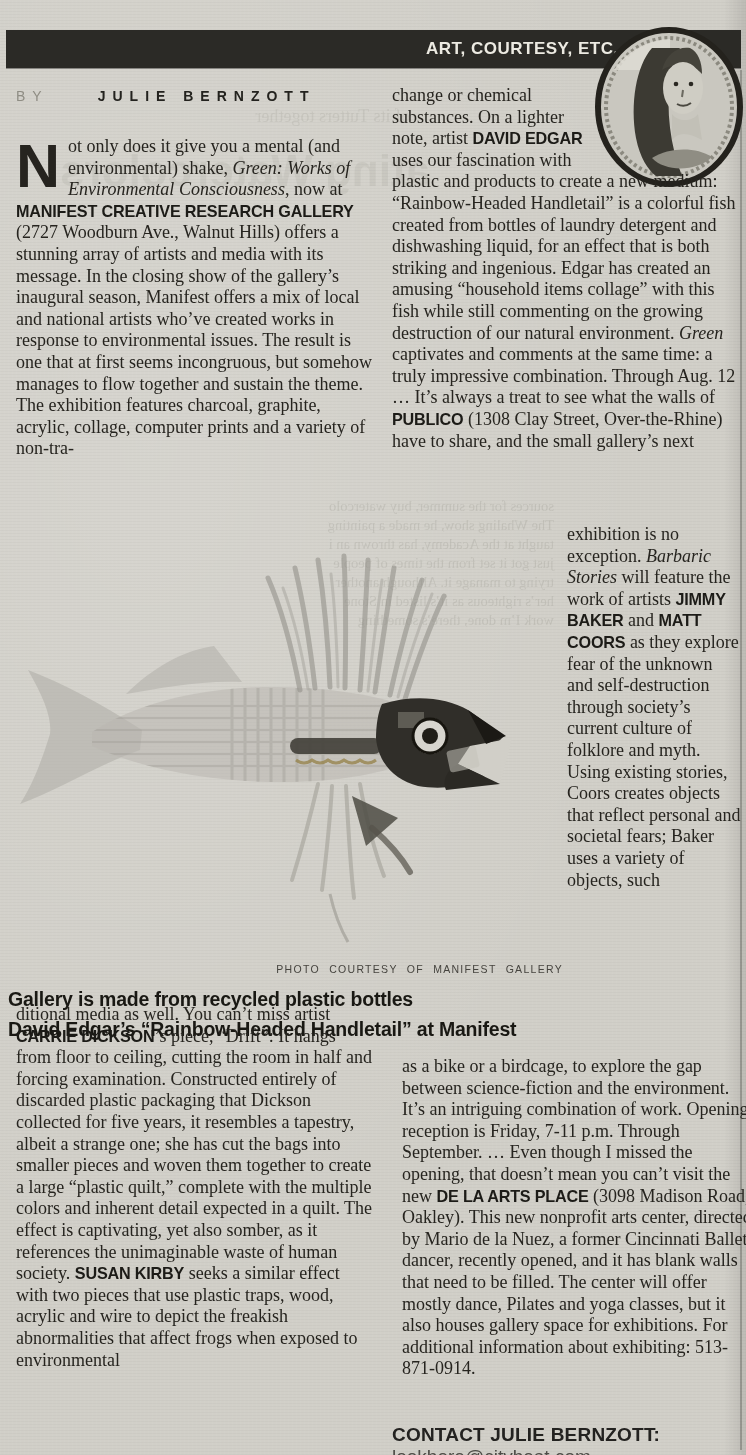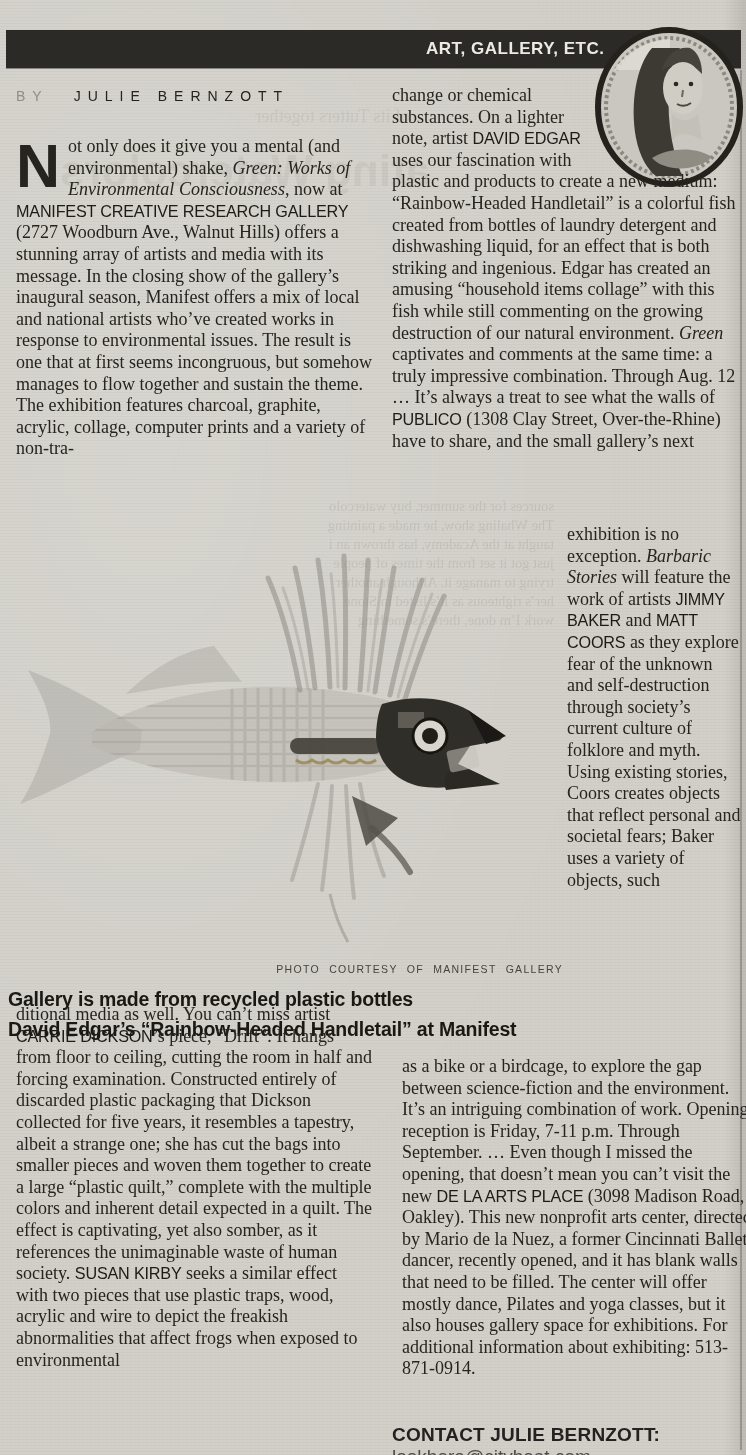--- a/index.html
+++ b/index.html
@@ -23,24 +23,24 @@
        font-size:30px;letter-spacing:2px;color:#e9e7df;
        text-shadow:1px 2px 0 rgba(0,0,0,0.55), 0 0 1px #fff;}
   #bar-tag{left:420px;top:9px;
        font-family:"Liberation Sans",sans-serif;font-weight:800;
        font-size:17px;letter-spacing:0.5px;color:#eceae2;}
   
   #portrait{left:594px;top:26px;width:150px;height:162px;}
   
   #byline{left:16px;top:88px;font-family:"Liberation Sans",sans-serif;font-size:14px;}
   #byline .by{color:#8f8d84;font-weight:500;letter-spacing:7px;margin-right:25px;}
-  #byline .name{color:#23221e;font-weight:400;letter-spacing:7px;}
+  #byline .name{color:#23221e;font-weight:700;letter-spacing:7px;margin-left:24px;}
   
   .col{font-size:18px;line-height:21.6px;text-align:left;color:#26241f;}
-  .rs-b{font-family:"Liberation Sans",sans-serif;font-weight:400;font-size:0.90em;letter-spacing:-0.2px;color:#1c1b17;}
+  .rs-b{font-family:"Liberation Sans",sans-serif;font-weight:700;font-size:0.90em;letter-spacing:-0.2px;color:#1c1b17;}
   .rs-i{font-style:italic;margin-top:13px;}
   #col-left-top{left:16px;top:136px;width:356px;height:372px;}
   #dropcap{float:left;font-family:"Liberation Sans",sans-serif;font-weight:900;
      font-size:61px;line-height:56px;padding:2px 8px 0 0;color:#26241f;}
   #col-right-top{left:392px;top:85px;width:349px;height:424px;}
   #oval-spacer{float:right;width:148px;height:70px;}
   #col-narrow{left:567px;top:524px;width:174px;height:552px;}
   #col-left-bottom{left:16px;top:1004px;width:357px;height:400px;}
   #col-right-bottom{left:402px;top:1056px;width:350px;height:372px;}
   
@@ -74,21 +74,21 @@
       <div>sources for the summer, buy watercolo</div>
       <div>The Whaling show, he made a painting</div>
       <div>taught at the Academy, has thrown an i</div>
       <div>just got it set from the times of people</div>
       <div>trying to manage it. Although another</div>
       <div>her’s righteous as it’s listed in Stone</div>
       <div>work I’m done, there’s something</div>
     </div>
 
   <div class="abs" id="bar">
-    <div class="abs" id="bar-tag">ART, GALLERY, ETC.</div>
+    <div class="abs" id="bar-tag">ART, COURTESY, ETC.</div>
   </div>
 
   <div class="abs" id="byline">
     <span class="by">BY</span><span class="name">JULIE BERNZOTT</span>
   </div>
 
   <div class="abs" id="portrait">
     <svg width="150" height="162" viewBox="0 0 150 162">
       <ellipse cx="75" cy="81" rx="71" ry="77" fill="#c9c7bf" stroke="#24221d" stroke-width="6"></ellipse>
       <ellipse cx="75" cy="81" rx="63" ry="69" fill="none" stroke="#8b897f" stroke-width="4" stroke-dasharray="3 3"></ellipse>

